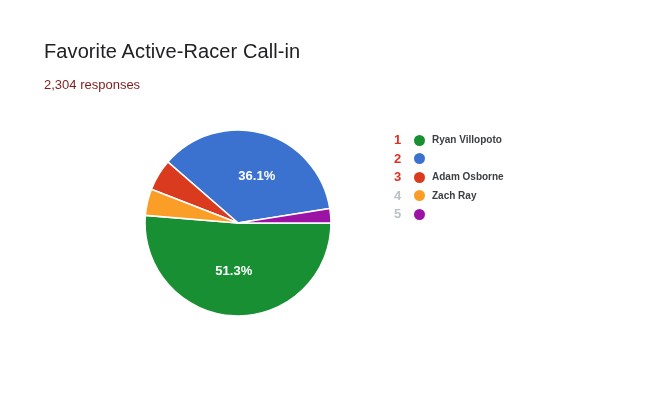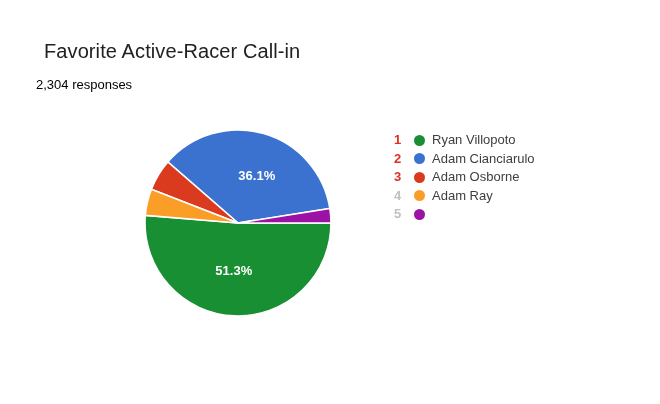--- a/index.html
+++ b/index.html
@@ -27,25 +27,25 @@
     top: 38px;
     font-size: 20px;
     line-height: 26px;
     color: #202124;
     font-weight: 400;
     letter-spacing: 0.1px;
     white-space: nowrap;
   }
   .response-count {
     position: absolute;
-    left: 36px;
+    left: 44px;
     top: 76px;
     font-size: 13px;
     line-height: 18px;
-    color: #000000;
+    color: #7f1d1d;
     font-weight: 400;
     white-space: nowrap;
   }
   .chart-area {
     position: absolute;
     left: 0;
     top: 0;
     width: 660px;
     height: 404px;
   }
@@ -90,24 +90,24 @@
   }
   .legend-dot {
     width: 11px;
     height: 11px;
     border-radius: 50%;
     flex: 0 0 auto;
     margin-right: 7px;
     margin-left: 5px;
   }
   .legend-label {
-    font-size: 13px;
+    font-size: 10px;
     line-height: 18px;
     color: #3c4043;
-    font-weight: 400;
+    font-weight: 700;
   }
 </style>
 </head>
 <body>
 
 <div class="card">
 
   <div class="chart-title">Favorite Active-Racer Call-in</div>
 
   <div class="response-count">2,304 responses</div>
@@ -126,31 +126,30 @@
 
   <div class="legend" id="legend">
       <div class="legend-row">
         <span class="legend-rank top">1</span>
         <span class="legend-dot" style="background: rgb(24, 143, 50);"></span>
         <span class="legend-label">Ryan Villopoto</span>
       </div>
       <div class="legend-row">
         <span class="legend-rank top">2</span>
         <span class="legend-dot" style="background: rgb(59, 114, 208);"></span>
-        <span class="legend-label">Adam Cianciarulo</span>
       </div>
       <div class="legend-row">
         <span class="legend-rank top">3</span>
         <span class="legend-dot" style="background: rgb(218, 59, 31);"></span>
         <span class="legend-label">Adam Osborne</span>
       </div>
       <div class="legend-row">
         <span class="legend-rank rest">4</span>
         <span class="legend-dot" style="background: rgb(250, 158, 39);"></span>
-        <span class="legend-label">Adam Ray</span>
+        <span class="legend-label">Zach Ray</span>
       </div>
       <div class="legend-row">
         <span class="legend-rank rest">5</span>
         <span class="legend-dot" style="background: rgb(156, 18, 165);"></span>
       </div>
     </div>
 
 </div>
 
 </body></html>

